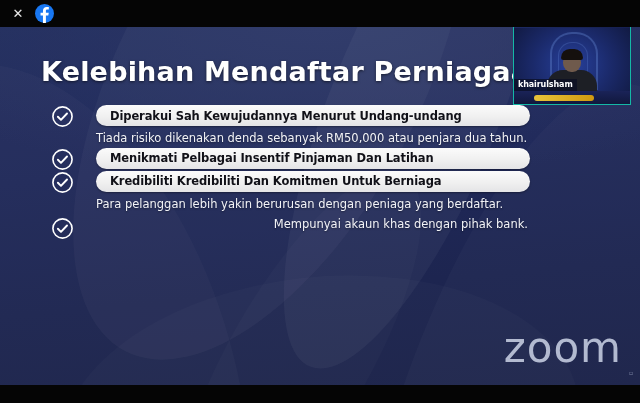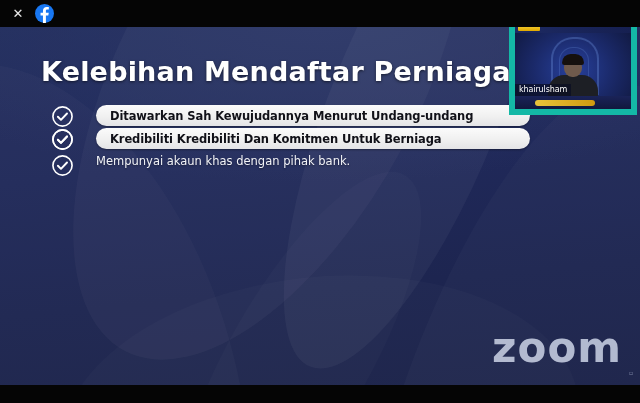--- a/index.html
+++ b/index.html
@@ -146,53 +146,54 @@
   .desc {
     margin-left: 44px;
     margin-right: 112px;
     margin-top: 5px;
     font-size: 11.5px;
     color: #f2f3f7;
     line-height: 1.30;
     text-align: justify;
     text-shadow: 0 1px 2px rgba(0,0,0,0.4);
   }
-  .desc.nojustify { text-align: left; }
+  .desc.nojustify { text-align: right; }
 
   
   .zoom-watermark {
     position: absolute;
     right: 18px;
     bottom: 16px;
     font-size: 42px;
-    font-weight: 700;
+    font-weight: 400;
     letter-spacing: 1px;
     color: rgba(215,222,240,0.80);
     line-height: 1;
     font-family: "DejaVu Sans", sans-serif;
   }
   .zoom-corner-dot {
     position: absolute;
     right: 7px;
     bottom: 9px;
     font-size: 6px;
     color: rgba(200,210,235,0.55);
   }
 
   
   .video-tile {
     position: absolute;
-    right: 3px;
+    right: 9px;
     top: 15px;
     width: 116px;
     height: 88px;
     background: #0e1333;
-    border: 6px solid #14b8a6;
+    border: 1px solid #14b8a6;
     overflow: hidden;
     z-index: 30;
+    font-weight: bold;
   }
   .vid-inner {
     position: absolute;
     inset: 0;
     background:
       radial-gradient(ellipse 60% 70% at 50% 55%, #27409c 0%, #1b2a6b 55%, #121b45 100%);
     overflow: hidden;
   }
   .vid-topband {
     position: absolute;
@@ -333,43 +334,48 @@
     <div class="items">
 
       <div class="item">
         <div class="check-icon">
           <svg width="23" height="23" viewBox="0 0 24 24" aria-hidden="true">
             <circle cx="12" cy="12" r="10" fill="none" stroke="#ffffff" stroke-width="1.7"></circle>
             <path d="M7.2 12.3l3.2 3.2 6.3-6.6" fill="none" stroke="#ffffff" stroke-width="2" stroke-linecap="round" stroke-linejoin="round"></path>
           </svg>
         </div>
         <div class="pill">
-          <div class="pill-text">Ditawarkan Sah Kewujudannya Menurut Undang-undang</div>
-        </div>
+          <div class="pill-text">Diperakui Sah Kewujudannya Menurut Undang-undang</div>
+        </div>
+        <div class="desc">Tiada risiko dikenakan denda sebanyak RM50,000 atau penjara dua tahun.</div>
       </div>
 
       <div class="item">
         <div class="check-icon">
           <svg width="23" height="23" viewBox="0 0 24 24" aria-hidden="true">
             <circle cx="12" cy="12" r="10" fill="none" stroke="#ffffff" stroke-width="1.7"></circle>
             <path d="M7.2 12.3l3.2 3.2 6.3-6.6" fill="none" stroke="#ffffff" stroke-width="2" stroke-linecap="round" stroke-linejoin="round"></path>
           </svg>
         </div>
+        <div class="pill">
+          <div class="pill-text">Menikmati Pelbagai Insentif Pinjaman Dan Latihan</div>
+        </div>
       </div>
 
       <div class="item">
         <div class="check-icon">
           <svg width="23" height="23" viewBox="0 0 24 24" aria-hidden="true">
             <circle cx="12" cy="12" r="10" fill="none" stroke="#ffffff" stroke-width="1.7"></circle>
             <path d="M7.2 12.3l3.2 3.2 6.3-6.6" fill="none" stroke="#ffffff" stroke-width="2" stroke-linecap="round" stroke-linejoin="round"></path>
           </svg>
         </div>
         <div class="pill">
           <div class="pill-text">Kredibiliti Kredibiliti Dan Komitmen Untuk Berniaga</div>
         </div>
+        <div class="desc">Para pelanggan lebih yakin berurusan dengan peniaga yang berdaftar.</div>
       </div>
 
       <div class="item">
         <div class="check-icon">
           <svg width="23" height="23" viewBox="0 0 24 24" aria-hidden="true">
             <circle cx="12" cy="12" r="10" fill="none" stroke="#ffffff" stroke-width="1.7"></circle>
             <path d="M7.2 12.3l3.2 3.2 6.3-6.6" fill="none" stroke="#ffffff" stroke-width="2" stroke-linecap="round" stroke-linejoin="round"></path>
           </svg>
         </div>
         <div class="desc nojustify">Mempunyai akaun khas dengan pihak bank.</div>

